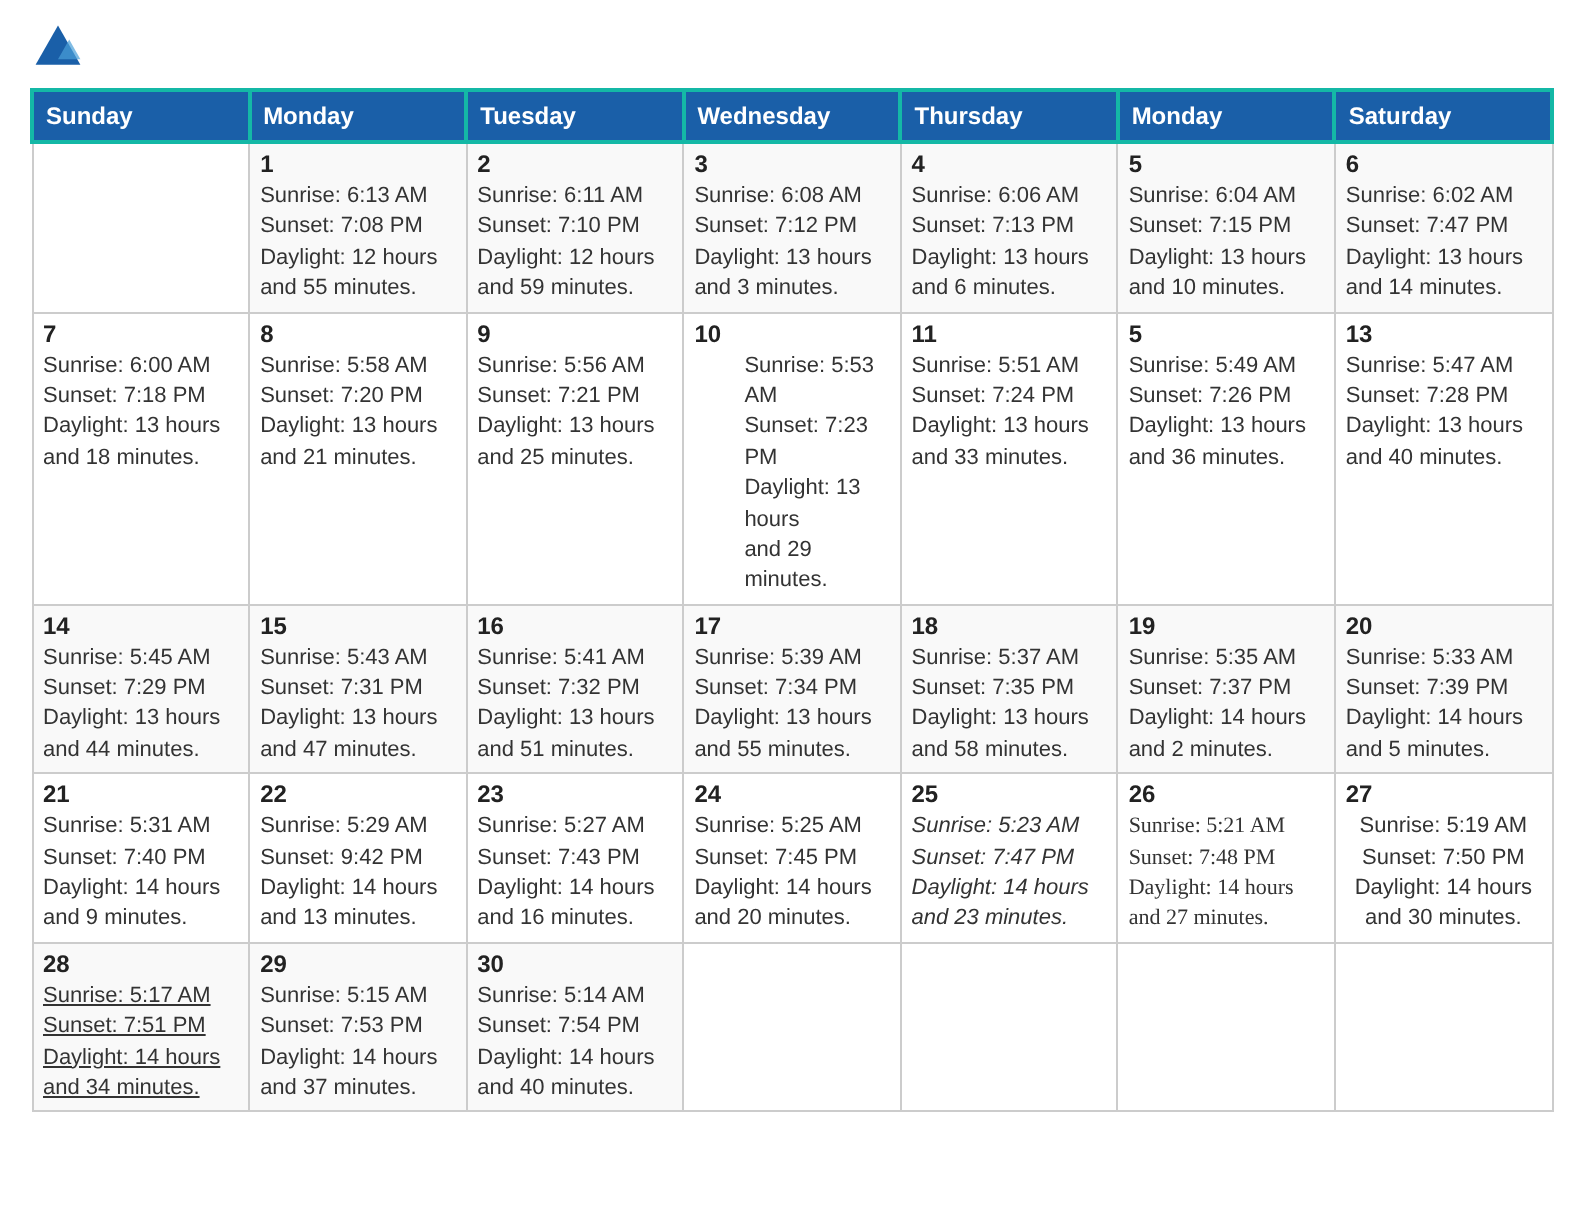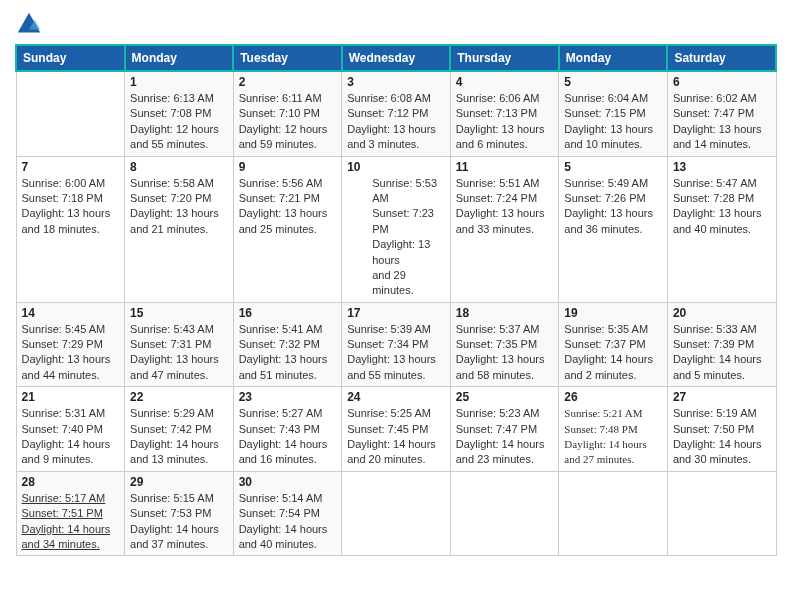--- a/index.html
+++ b/index.html
@@ -280,55 +280,55 @@
         <td>
           <span class="day-num">21</span>
           <div class="day-info" style="white-space: pre-line;">Sunrise: 5:31 AM
 Sunset: 7:40 PM
 Daylight: 14 hours
 and 9 minutes.</div>
         </td>
         <td>
           <span class="day-num">22</span>
           <div class="day-info" style="white-space: pre-line;">Sunrise: 5:29 AM
-Sunset: 7:42 PM
+Sunset: 9:42 PM
 Daylight: 14 hours
 and 13 minutes.</div>
         </td>
         <td>
           <span class="day-num">23</span>
           <div class="day-info" style="white-space: pre-line;">Sunrise: 5:27 AM
 Sunset: 7:43 PM
 Daylight: 14 hours
 and 16 minutes.</div>
         </td>
         <td>
           <span class="day-num">24</span>
           <div class="day-info" style="white-space: pre-line;">Sunrise: 5:25 AM
 Sunset: 7:45 PM
 Daylight: 14 hours
 and 20 minutes.</div>
         </td>
         <td>
           <span class="day-num">25</span>
-          <div class="day-info" style="white-space: pre-line;">Sunrise: 5:23 AM
+          <div class="day-info" style="white-space: pre-line; font-style: italic;">Sunrise: 5:23 AM
 Sunset: 7:47 PM
 Daylight: 14 hours
 and 23 minutes.</div>
         </td>
         <td>
           <span class="day-num">26</span>
           <div class="day-info" style="white-space: pre-line; font-family: Liberation Serif, serif;">Sunrise: 5:21 AM
 Sunset: 7:48 PM
 Daylight: 14 hours
 and 27 minutes.</div>
         </td>
         <td>
           <span class="day-num">27</span>
-          <div class="day-info" style="white-space: pre-line;">Sunrise: 5:19 AM
+          <div class="day-info" style="white-space: pre-line; text-align: center;">Sunrise: 5:19 AM
 Sunset: 7:50 PM
 Daylight: 14 hours
 and 30 minutes.</div>
         </td>
       </tr>
       <tr>
         <td>
           <span class="day-num">28</span>
           <div class="day-info" style="white-space: pre-line; text-decoration: underline;">Sunrise: 5:17 AM
 Sunset: 7:51 PM

